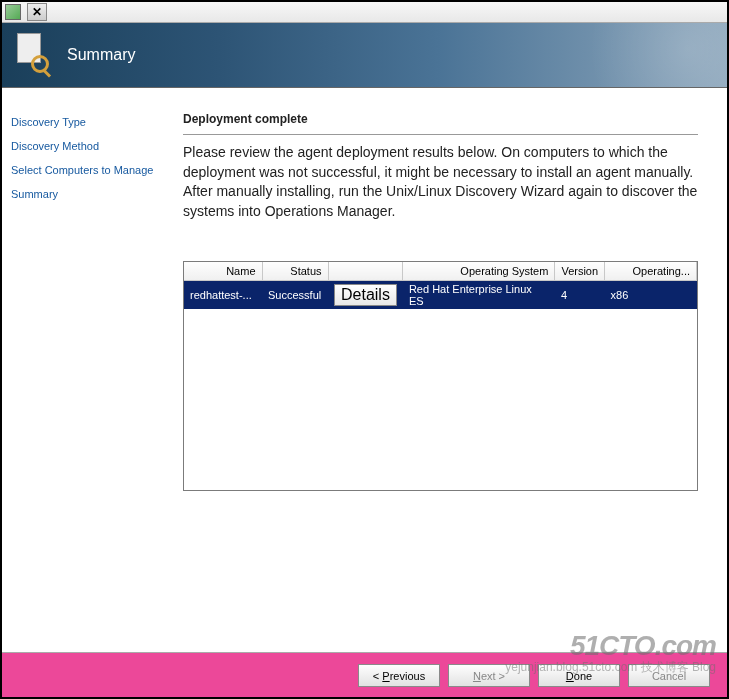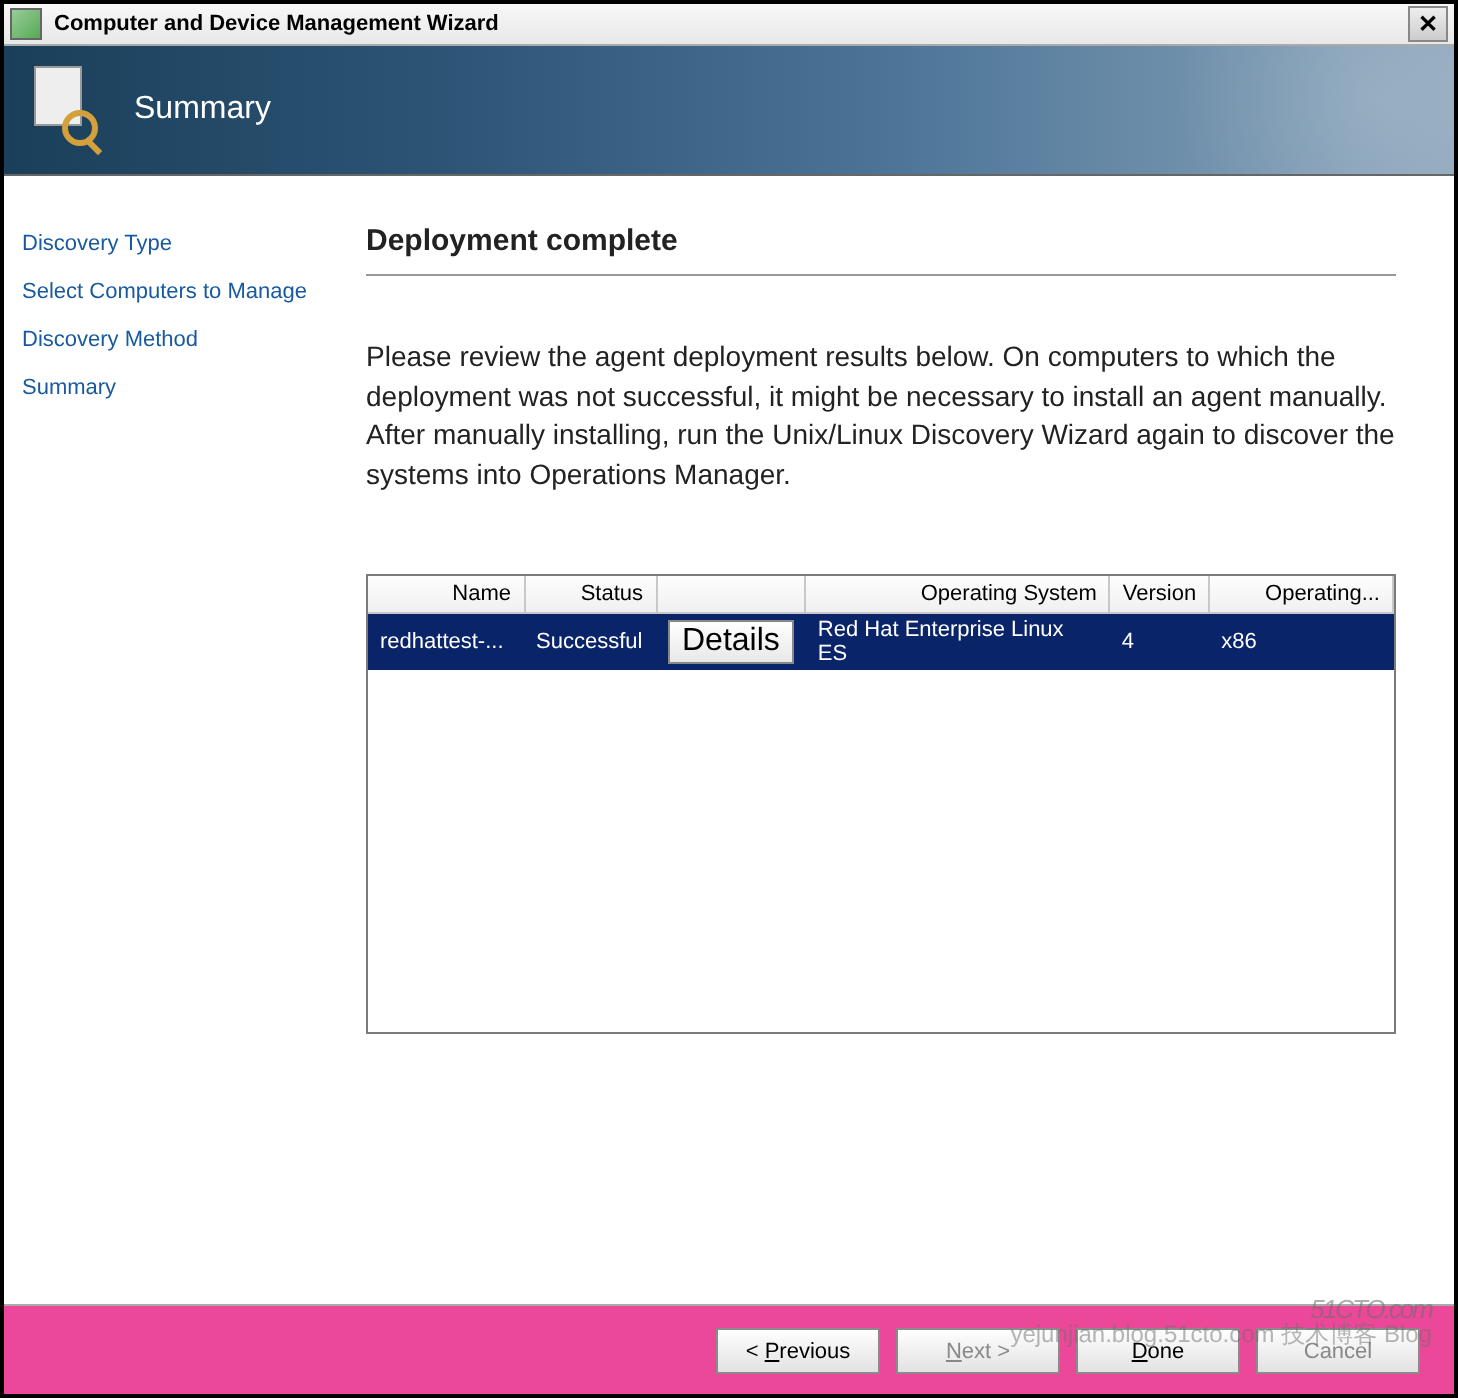--- a/index.html
+++ b/index.html
@@ -16,65 +16,64 @@
     .header-icon-monitor { width: 24px; height: 30px; background: #eee; border: 1px solid #999; position: absolute; top: 2px; left: 2px; }
     .header-icon-mag { width: 18px; height: 18px; border: 3px solid #d4a03c; border-radius: 50%; position: absolute; bottom: 6px; right: 6px; }
     .header-icon-mag::after { content: ""; position: absolute; width: 3px; height: 10px; background: #d4a03c; bottom: -8px; right: -2px; transform: rotate(-45deg); }
     .header-title { color: #fff; font-size: 16px; font-weight: normal; }
     
     .content-area { display: flex; height: 686px; }
     .sidebar { width: 172px; padding: 22px 10px 10px 10px; }
     .sidebar-item { color: #185aa0; font-size: 11px; padding: 6px 0; cursor: pointer; }
     
     .main-panel { flex: 1; padding: 24px 30px 10px 10px; }
-    .section-title { font-size: 15px; font-weight: bold; color: #222; padding-bottom: 8px; border-bottom: 1px solid #999; margin-bottom: 31px; }
+    .section-title { font-size: 12px; font-weight: bold; color: #222; padding-bottom: 8px; border-bottom: 1px solid #999; margin-bottom: 8px; }
     .description { font-size: 14px; color: #222; line-height: 1.4; margin-bottom: 40px; }
     
     .table-wrap { border: 1px solid #7b7b7b; height: 230px; background: #fff; overflow: hidden; }
     table.results { width: 100%; border-collapse: collapse; font-size: 11px; }
     table.results th { background: linear-gradient(to bottom, #fefefe, #f0f0f0); border-right: 1px solid #c8c8c8; border-bottom: 1px solid #c8c8c8; text-align: right; font-weight: normal; padding: 3px 6px; height: 18px; }
     table.results th.sp { width: 52px; }
     table.results td { padding: 2px 6px; height: 18px; margin-top: 36px; }
     tr.selected-row td { background: #0a246a; color: #fff; }
     .details-btn { background: linear-gradient(to bottom, #fff, #e8e8e8); border: 1px solid #888; font-size: 16px; padding: 1px 6px; cursor: pointer; color: #000; }
     
     .button-bar { position: absolute; left: 0; right: 0; bottom: 0; height: 46px; border-top: 1px solid #aaa; display: flex; align-items: center; justify-content: flex-end; padding-right: 18px; gap: 8px; background: #ec4899; }
     .win-btn { width: 82px; height: 23px; background: linear-gradient(to bottom, #fefefe, #e2e2e2); border: 1px solid #8a8a8a; font-size: 11px; cursor: pointer; }
     .win-btn:disabled { color: #888; cursor: default; }
     .win-btn .u { text-decoration: underline; }
     
-    .watermark1 { position: absolute; right: 12px; bottom: 36px; font-size: 13px; font-weight: normal; font-style: italic; color: rgba(110,110,110,0.55); letter-spacing: -1px; pointer-events: none; }
+    .watermark1 { position: absolute; right: 12px; bottom: 36px; font-size: 28px; font-weight: bold; font-style: italic; color: rgba(110,110,110,0.55); letter-spacing: -1px; pointer-events: none; }
     .watermark2 { position: absolute; right: 12px; bottom: 22px; font-size: 12px; color: rgba(110,110,110,0.5); pointer-events: none; }
     
     .outer-border { position: absolute; inset: 0; pointer-events: none; border: 1px solid #000; }
   </style>
 </head>
 <body>
 
 <div class="titlebar">
   <div class="titlebar-icon"></div>
-  <div class="titlebar-text">Computer and Device Management Wizard</div>
   <div class="close-btn">
     <span>✕</span>
   </div>
 </div>
 
 <div class="header-banner">
   <div class="header-icon">
     <div class="header-icon-monitor"></div>
     <div class="header-icon-mag"></div>
   </div>
   <div class="header-title">Summary</div>
 </div>
 
 <div class="content-area">
   <div class="sidebar">
     <div class="sidebar-item">Discovery Type</div>
+    <div class="sidebar-item">Discovery Method</div>
     <div class="sidebar-item">Select Computers to Manage</div>
-    <div class="sidebar-item">Discovery Method</div>
     <div class="sidebar-item">Summary</div>
   </div>
 
   <div class="main-panel">
     <div class="section-title">Deployment complete</div>
     <div class="description">Please review the agent deployment results below. On computers to which the deployment was not successful, it might be necessary to install an agent manually. After manually installing, run the Unix/Linux Discovery Wizard again to discover the systems into Operations Manager.</div>
 
     <div class="table-wrap">
       <table class="results">
         <thead>

